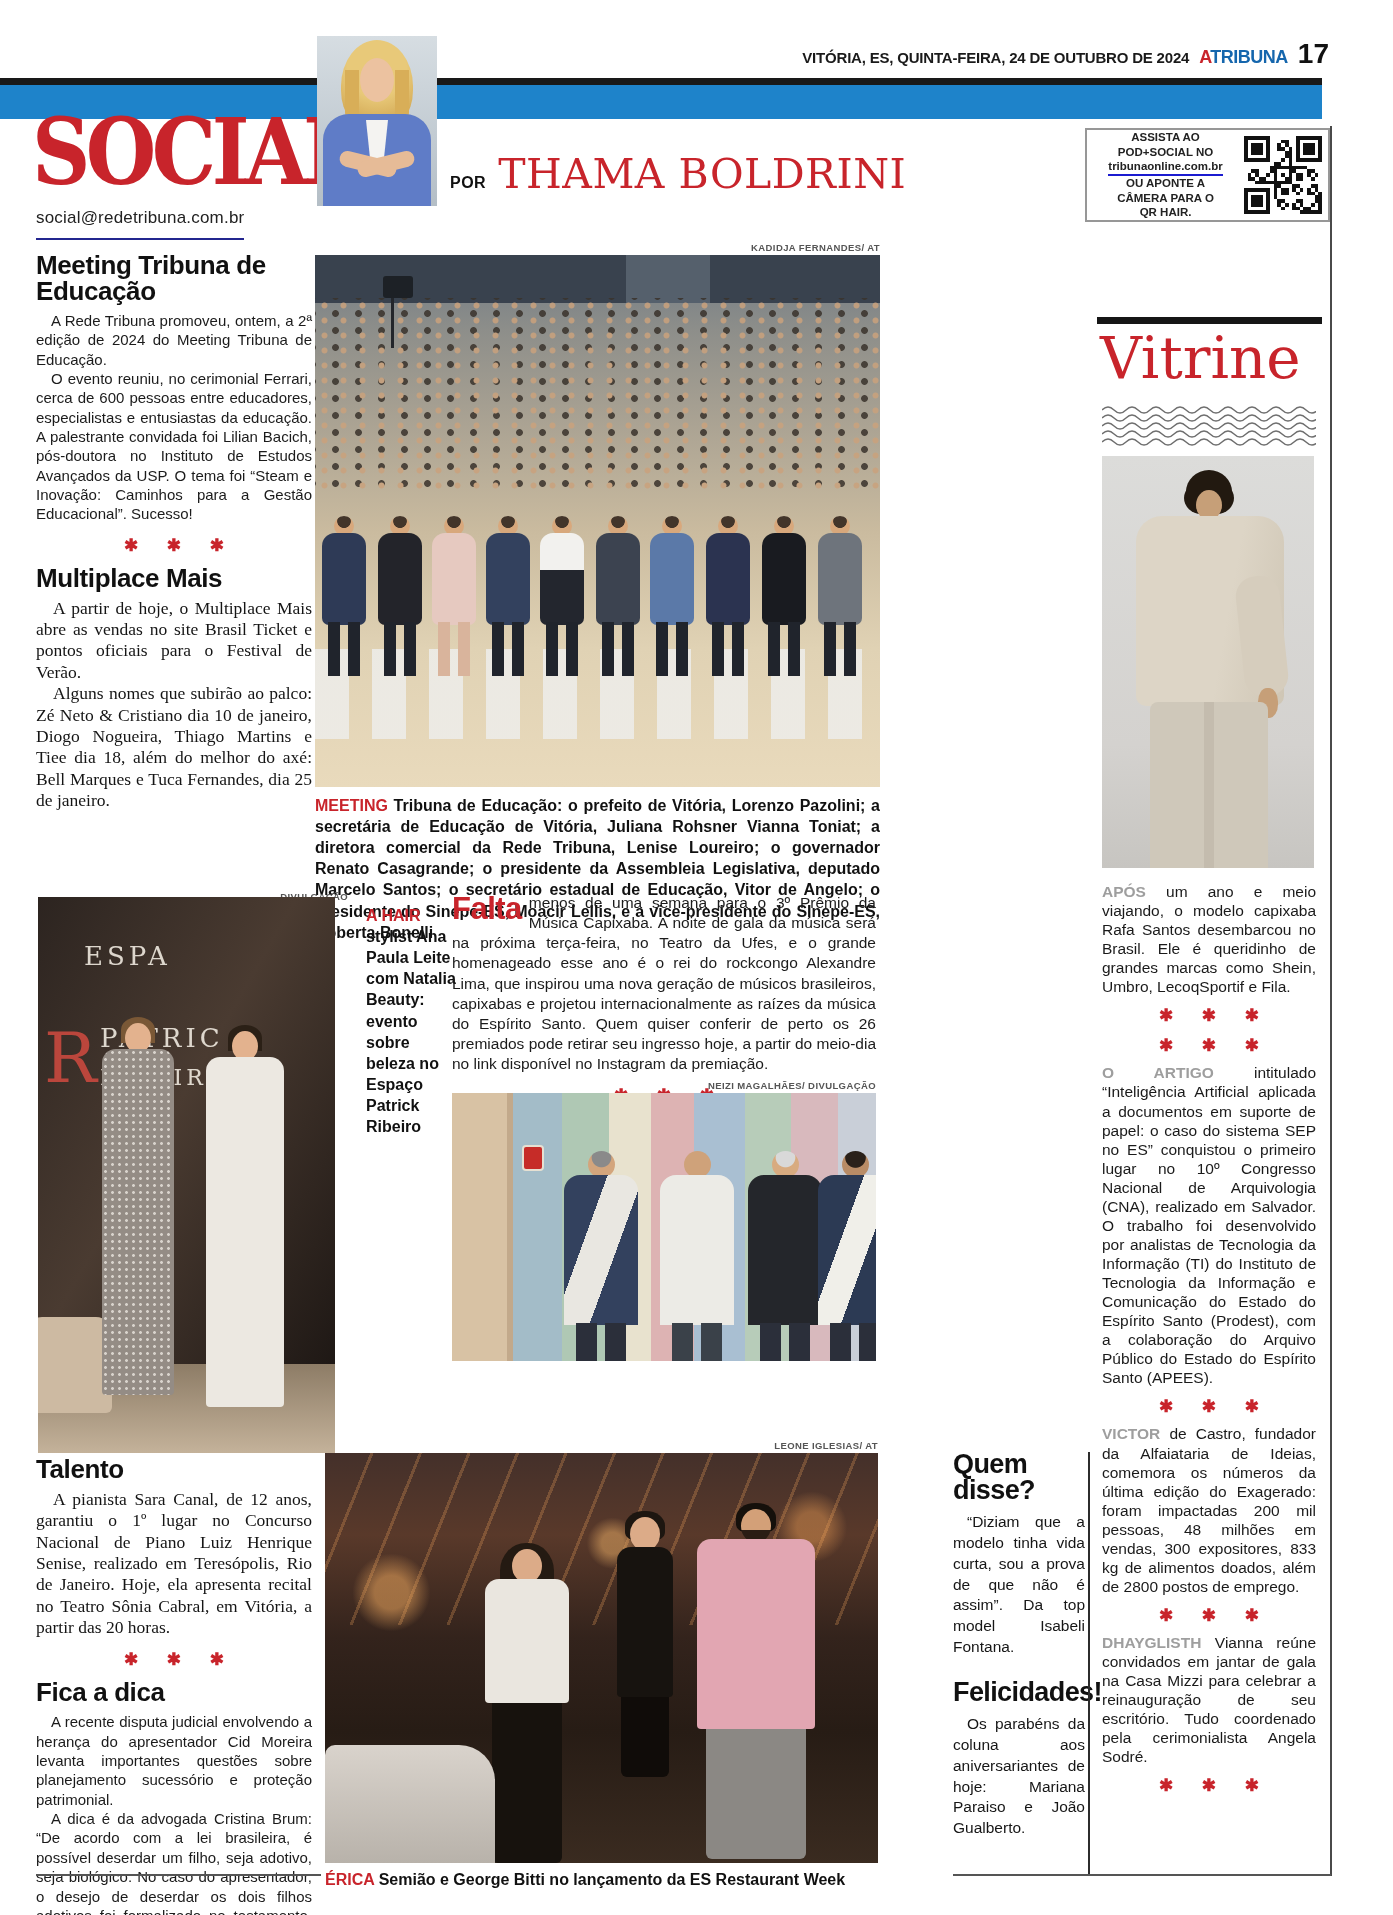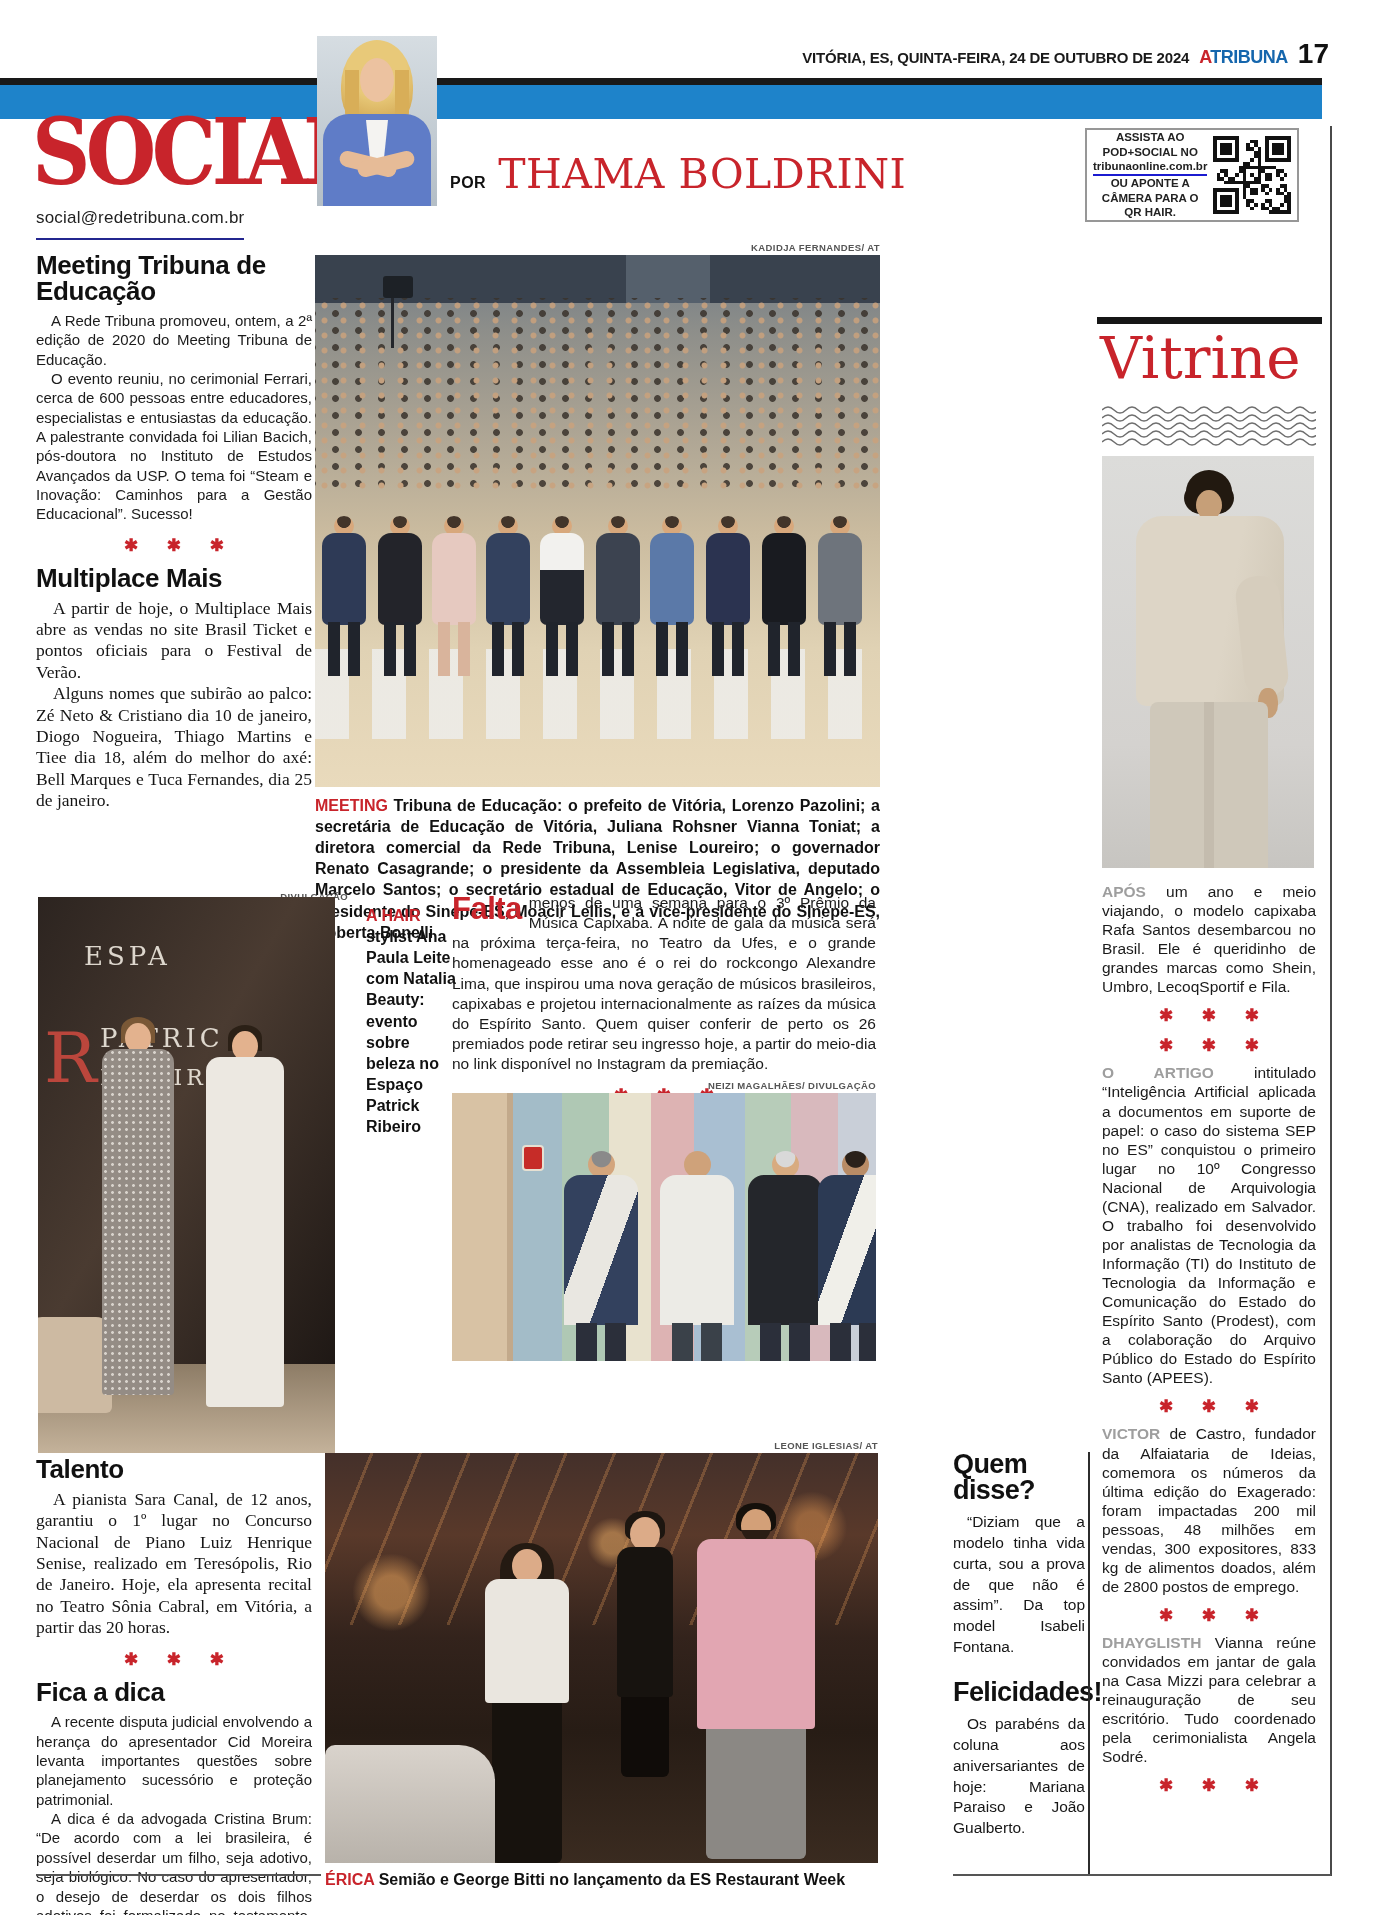--- a/index.html
+++ b/index.html
@@ -24,21 +24,21 @@
   .columnist{position:absolute;left:317px;top:36px;width:120px;height:170px;z-index:5;overflow:hidden;background:linear-gradient(180deg,#d6dde2 0%,#c2cbd2 60%,#b4bec6 100%)}
   .columnist .hair{position:absolute;left:24px;top:4px;width:72px;height:92px;border-radius:50% 50% 45% 45%;background:radial-gradient(circle at 50% 30%,#e8c979 0 40%,#d3a955 75%,#b9903f 100%)}
   .columnist .face{position:absolute;left:43px;top:22px;width:34px;height:44px;border-radius:50%;background:#ecc2a0}
   .columnist .hairside{position:absolute;left:28px;top:34px;width:64px;height:70px;border-radius:0 0 40% 40%;background:linear-gradient(90deg,#d8ae58 0 22%,transparent 22% 78%,#d8ae58 78%);}
   .columnist .jacket{position:absolute;left:6px;top:78px;width:108px;height:92px;border-radius:26px 26px 0 0;background:#5f7cc7}
   .columnist .vtop{position:absolute;left:49px;top:84px;width:22px;height:46px;background:#f4f3f1;clip-path:polygon(0 0,100% 0,78% 100%,22% 100%)}
   .columnist .arm{position:absolute;width:58px;height:16px;border-radius:8px;background:#e6bb97}
   .columnist .arm.a1{left:22px;top:120px;transform:rotate(14deg)}
   .columnist .arm.a2{left:40px;top:120px;transform:rotate(-14deg)}
 
-  .qr-box{position:absolute;left:1085px;top:128px;width:214px;height:94px;border:2px solid #979797;background:#fff;display:flex;align-items:center;padding:9px 6px;gap:6px}
+  .qr-box{position:absolute;left:1085px;top:128px;width:245px;height:94px;border:2px solid #979797;background:#fff;display:flex;align-items:center;padding:9px 6px;gap:6px}
   .qr-text{flex:1;text-align:center;font-size:11.5px;font-weight:bold;line-height:1.28;color:#222}
   .qr-text .link{display:inline-block;border-bottom:2px solid #1b1bd0;padding-bottom:0px}
   .qr-code{width:78px;height:78px;flex:0 0 auto}
 
   .email{position:absolute;left:36px;top:208px;font-size:17px;color:#222;letter-spacing:.2px;border-bottom:2.5px solid #23268f;padding-bottom:10px}
 
   
   .headline{font-size:26px;font-weight:bold;color:#111;line-height:1.0;letter-spacing:-.4px;margin-bottom:7px}
   p.sans{font-size:15px;line-height:1.29;text-align:justify;text-indent:15px;color:#1b1b1b}
   p.serif{font-family:"Liberation Serif",serif;font-size:17.5px;line-height:1.22;text-align:justify;text-indent:17px;color:#151515}
@@ -282,21 +282,21 @@
           <rect x="20" y="18" width="1" height="1"></rect>
           <rect x="20" y="19" width="1" height="1"></rect>
           <rect x="20" y="20" width="1" height="1"></rect>
         </svg></div>
   </div>
 
   <div class="email">social@redetribuna.com.br</div>
 
   <div class="col-left">
     <div class="headline" style="width:250px">Meeting Tribuna de Educação</div>
-    <p class="sans">A Rede Tribuna promoveu, ontem, a 2ª edição de 2020 do Meeting Tribuna de Educação.</p>
+    <p class="sans">A Rede Tribuna promoveu, ontem, a 2ª edição de 2024 do Meeting Tribuna de Educação.</p>
     <p class="sans">O evento reuniu, no cerimonial Ferrari, cerca de 600 pessoas entre educadores, especialistas e entusiastas da educação. A palestrante convidada foi Lilian Bacich, pós-doutora no Instituto de Estudos Avançados da USP. O tema foi “Steam e Inovação: Caminhos para a Gestão Educacional”. Sucesso!</p>
     <div class="sep">✱ ✱ ✱</div>
     <div class="headline">Multiplace Mais</div>
     <p class="serif">A partir de hoje, o Multiplace Mais abre as vendas no site Brasil Ticket e pontos oficiais para o Festival de Verão.</p>
     <p class="serif">Alguns nomes que subirão ao palco: Zé Neto &amp; Cristiano dia 10 de janeiro, Diogo Nogueira, Thiago Martins e Tiee dia 18, além do melhor do axé: Bell Marques e Tuca Fernandes, dia 25 de janeiro.</p>
   </div>
 
   <div class="credit" style="left:315px;top:242px;width:565px">KADIDJA FERNANDES/ AT</div>
   <div class="photo ph-main">
     <div class="screen"></div>

